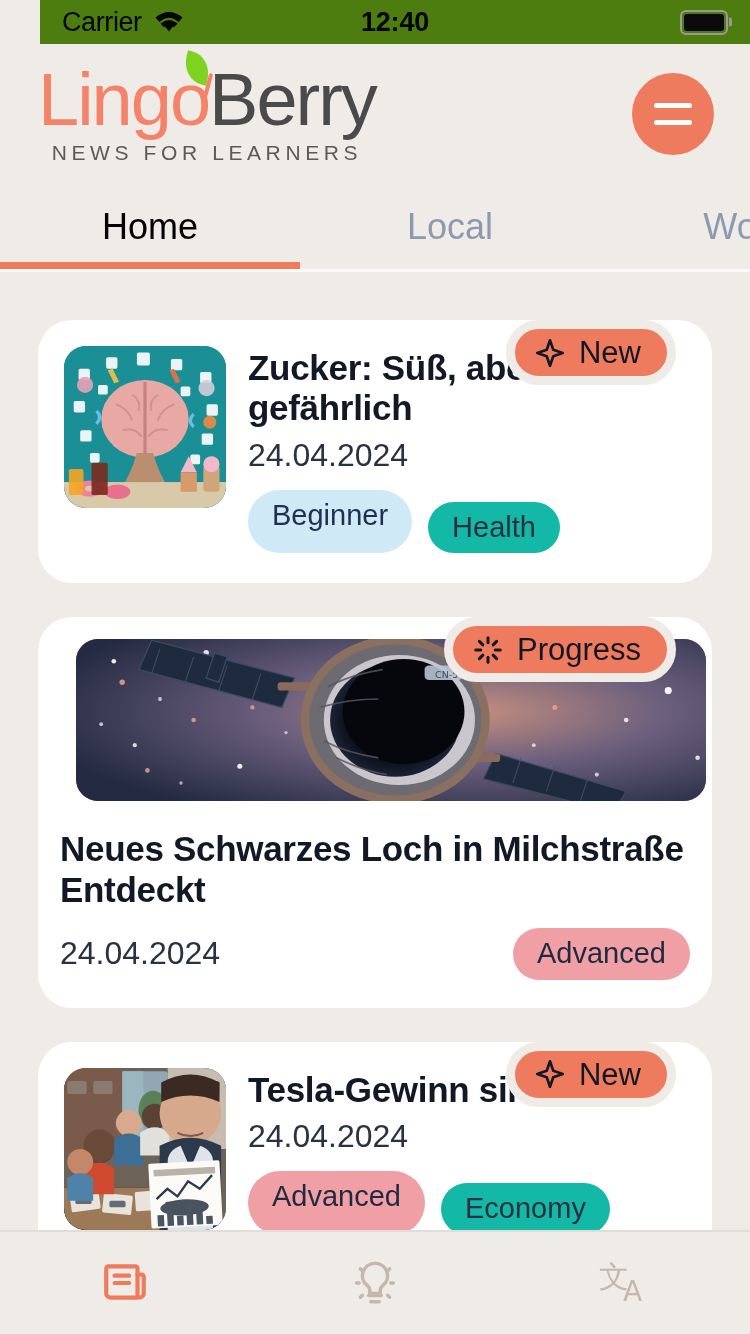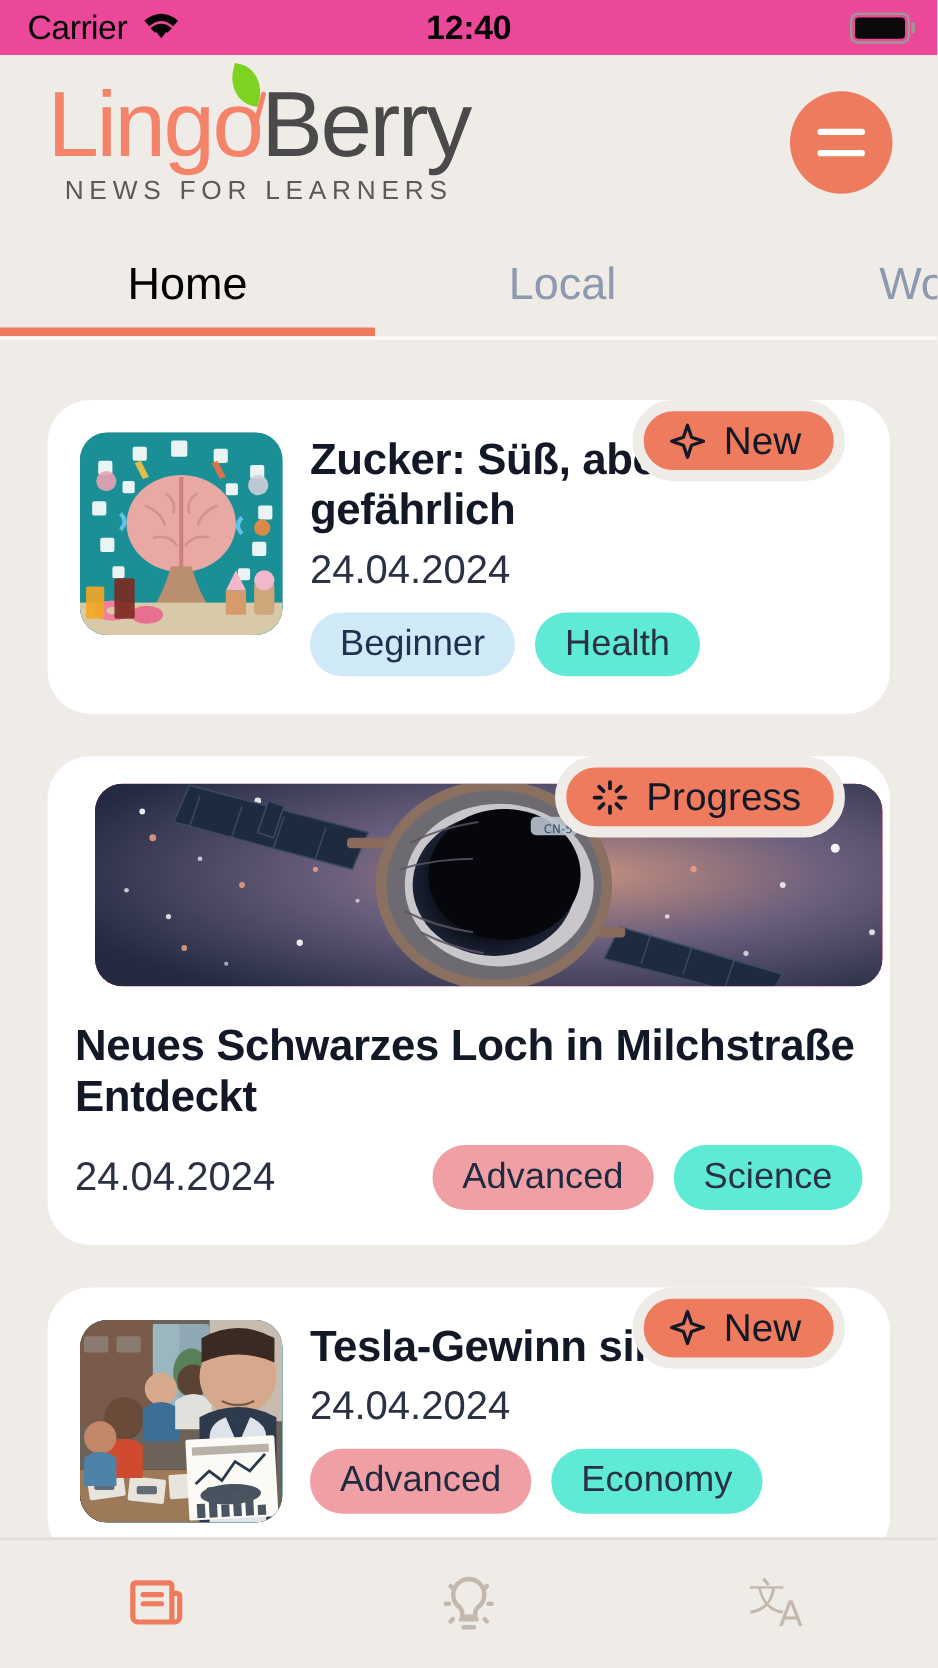--- a/index.html
+++ b/index.html
@@ -16,22 +16,23 @@
     width:750px; height:1334px;
     background:#efebe7;
     display:flex; flex-direction:column;
   }
 
   
   .statusbar {
     height:44px; flex:0 0 44px;
     display:flex; align-items:center;
     padding:0 22px;
-    background:#ec4899;
-    position:relative;
+    background:#4d7c0f;
+    position:relative;
+    margin-left:40px;
   }
   .sb-left { display:flex; align-items:center; gap:10px; }
   .sb-carrier { font-size:27px; color:#050505; letter-spacing:-0.4px; }
   .sb-wifi { display:block; }
   .sb-time {
     position:absolute; left:0; right:0; top:0; bottom:0;
     display:flex; align-items:center; justify-content:center;
     font-size:27px; font-weight:600; color:#050505; letter-spacing:-0.2px;
     pointer-events:none;
   }
@@ -165,21 +166,21 @@
     font-size:32px; color:#2a3142; margin-top:8px; font-weight:400;
   }
   .tag-row { display:flex; gap:16px; margin-top:16px; flex-wrap:wrap; }
   .tag {
     border-radius:40px; padding:10px 24px;
     font-size:29px; line-height:1.1;
     white-space:nowrap;
   }
   .tag.level-beginner { background:#cfe9f7; color:#1f3050; }
   .tag.level-advanced { background:#f0a0a4; color:#1f2a40; }
-  .tag.topic { background:#5eead4; color:#2a3142; }
+  .tag.topic { background:#14b8a6; color:#2a3142;margin-top:12px; }
 
   
   .card.vertical { padding:22px 22px 28px 22px; }
   .hero {
     width:100%; height:162px; border-radius:22px; overflow:hidden;
     background:#be185d;
     margin-left:16px;
   }
   .hero svg { display:block; width:100%; height:100%; }
   .card.vertical .card-title { margin-top:28px; font-size:35px; }
@@ -416,21 +417,20 @@
               </g>
               <rect x="166" y="14" width="18" height="7" rx="2" fill="#b9c3cf" opacity=".9"></rect>
               <text x="171" y="20" font-size="4.5" fill="#35506b" font-family="DejaVu Sans, sans-serif">CN-5</text>
             </svg>
           </div>
           <div class="card-title">Neues Schwarzes Loch in Milchstraße Entdeckt</div>
           <div class="meta-row">
             <div class="card-date">24.04.2024</div>
             <div class="tag-row">
               <span class="tag level-advanced">Advanced</span>
-              <span class="tag topic">Science</span>
             </div>
           </div>
         </div>
       </div>
 
       <div class="card-wrap">
         <div class="badge">
           <span class="spark">
             <svg class="spark" viewBox="0 0 24 24">
                 <path d="M12 1.8 L14.6 9.4 L22.2 12 L14.6 14.6 L12 22.2 L9.4 14.6 L1.8 12 L9.4 9.4 Z" fill="none" stroke="#121826" stroke-width="2.1" stroke-linejoin="round"></path>

